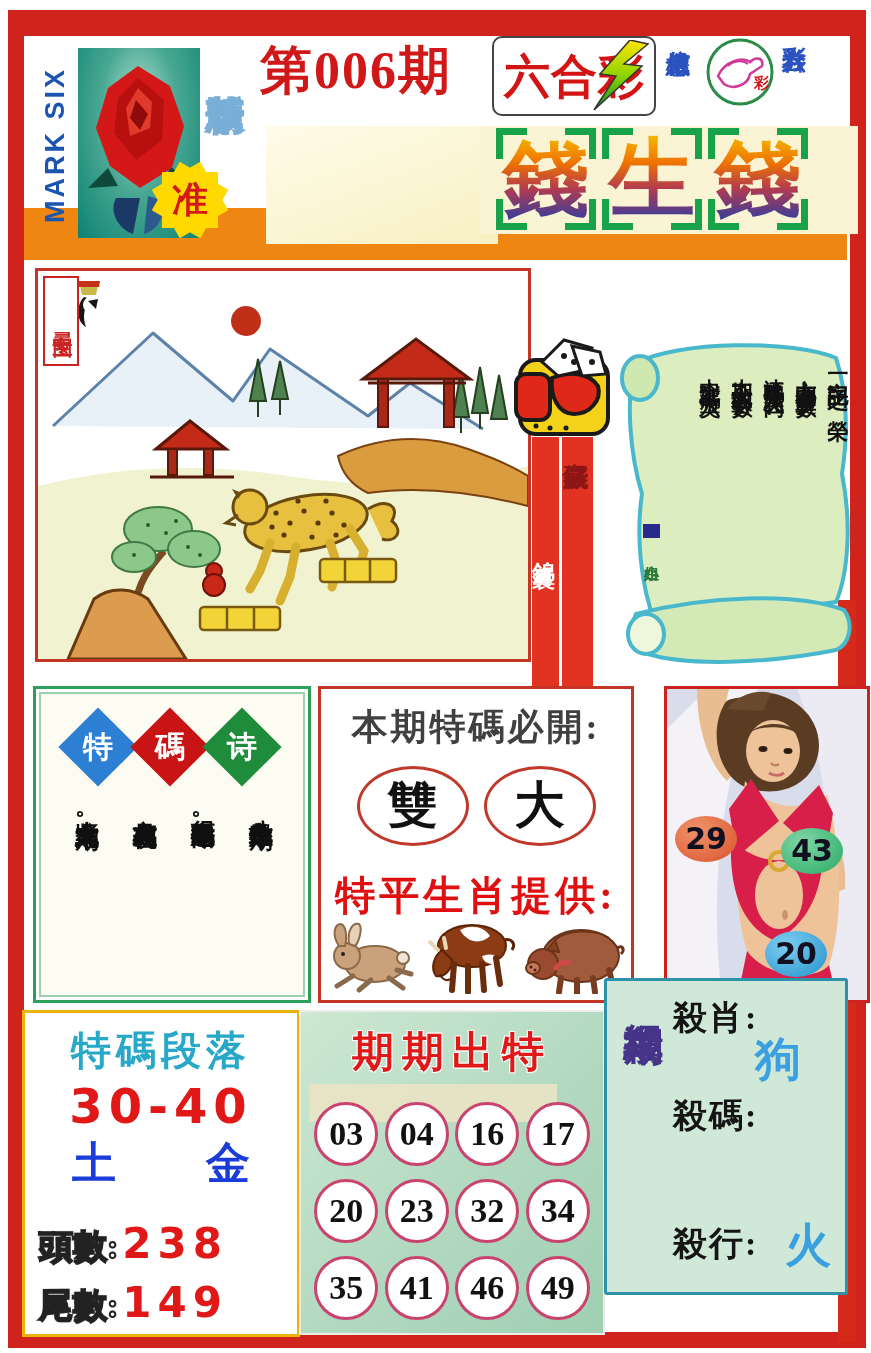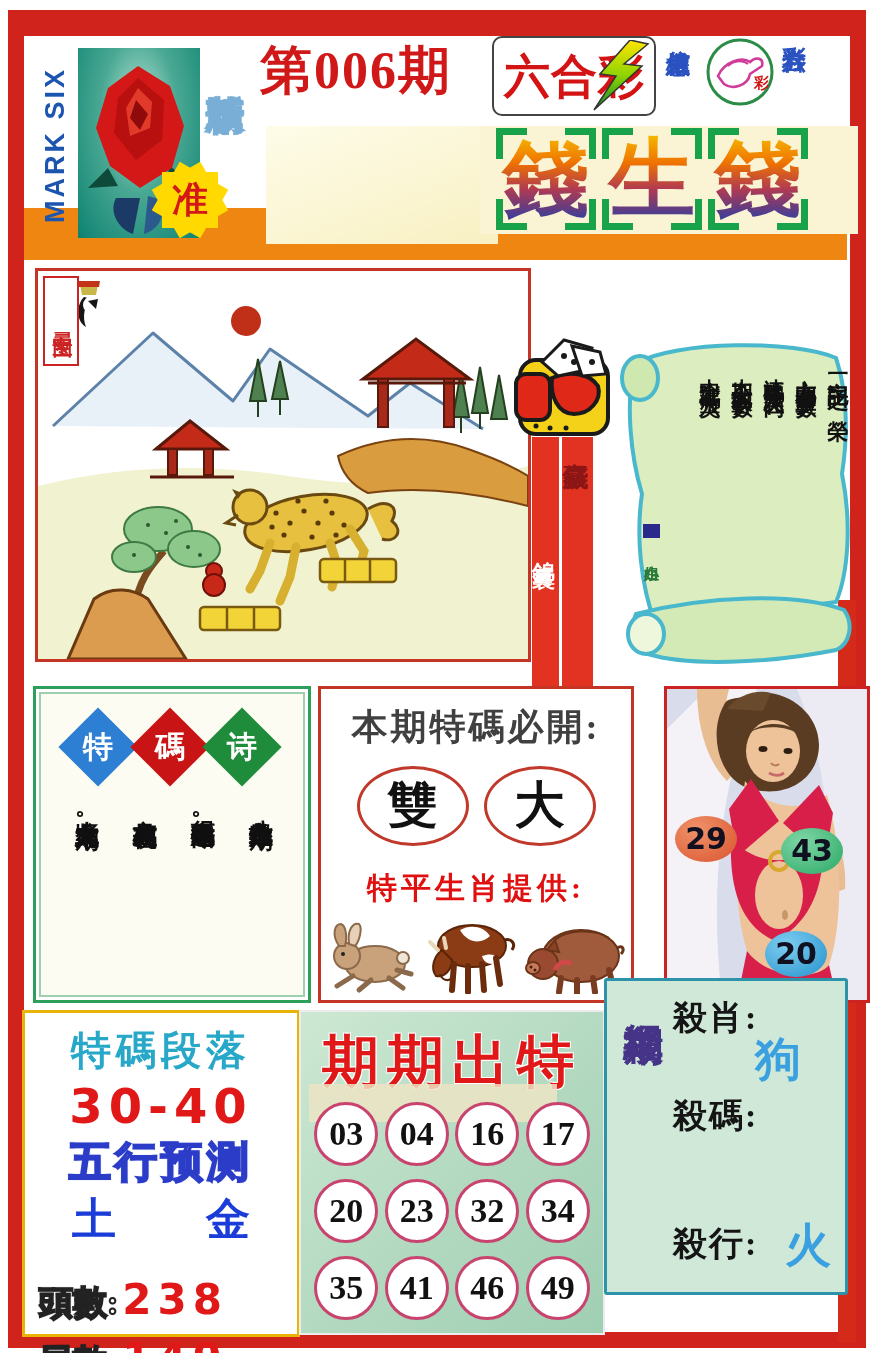--- a/index.html
+++ b/index.html
@@ -78,42 +78,42 @@
   .d-blue{background:#2d7fd4;} .d-red{background:#c81414;} .d-green{background:#1f8c3b;}
   .poem-lines{position:absolute;left:18px;top:112px;width:236px;height:180px;writing-mode:vertical-rl;
               text-orientation:upright;font-size:24px;font-weight:bold;color:#101010;line-height:58px;}
   .poem-lines div{letter-spacing:1px;}
   .special-box{left:318px;top:686px;width:310px;height:311px;border:3px solid #c43526;background:#fff;z-index:3;
                text-align:center;}
   .sp-head{margin-top:14px;font-size:36px;font-weight:bold;color:#404040;letter-spacing:3px;}
   .pick-row{margin-top:14px;display:flex;justify-content:space-around;padding:0 28px;}
   .pick{width:106px;height:74px;border:3px solid #c0392b;border-radius:50%;line-height:72px;
         font-size:50px;font-weight:bold;color:#111;}
-  .sp-zodiac{margin-top:22px;font-size:30px;font-weight:bold;color:#e01010;letter-spacing:4px;}
+  .sp-zodiac{margin-top:22px;font-size:40px;font-weight:bold;color:#e01010;letter-spacing:4px;}
   .animal-row{position:absolute;left:0;bottom:6px;width:100%;display:flex;justify-content:space-around;align-items:flex-end;}
   .photo-box{left:640px;top:686px;width:200px;height:311px;border:3px solid #cc2222;z-index:3;overflow:hidden;margin-left:24px;}
   .pnum{position:absolute;width:62px;height:46px;border-radius:50%;text-align:center;line-height:46px;
         font-size:30px;font-weight:bold;color:#101020;z-index:3;font-family:"DejaVu Sans",sans-serif;}
   .pn0{left:8px;top:127px;background:radial-gradient(ellipse at 35% 30%,#f0926a,#d9542e);}
   .pn1{left:114px;top:139px;background:radial-gradient(ellipse at 35% 30%,#7fd6a6,#2aa964);}
   .pn2{left:98px;top:242px;background:radial-gradient(ellipse at 35% 30%,#7ecdf0,#2492cc);}
   
   .seg-box{left:22px;top:1010px;width:272px;height:321px;border:3px solid #eab308;background:#fff;z-index:3;
            text-align:center;}
   .seg-title{margin-top:10px;font-size:40px;font-weight:bold;color:#28a8c8;letter-spacing:5px;}
   .seg-range{font-size:48px;font-weight:bold;color:#e01818;letter-spacing:6px;font-family:"DejaVu Sans",sans-serif;}
   .wx-title{font-size:42px;font-weight:bold;color:#ffe000;-webkit-text-stroke:2px #2a3cc8;
             text-shadow:0 0 2px #2a3cc8;letter-spacing:4px;}
   .wx-vals{display:flex;justify-content:center;gap:90px;font-size:44px;font-weight:bold;color:#1a3cd8;}
   .ht-line{margin-top:8px;text-align:left;padding-left:14px;}
   .ht-label{font-size:34px;font-weight:bold;color:#fff;-webkit-text-stroke:2px #222;text-shadow:0 0 2px #000;}
   .ht-val{font-size:42px;font-weight:bold;color:#e01818;letter-spacing:6px;font-family:"DejaVu Sans",sans-serif;}
   .out-box{left:299px;top:1010px;width:302px;height:321px;z-index:3;border:2px solid #ececec;
            background:linear-gradient(135deg,#cde8d2 0%,#b2d9c0 55%,#9fcfb2 100%);text-align:center;}
-  .out-title{margin-top:12px;font-size:57px;font-weight:bold;color:#e01818;letter-spacing:8px;
+  .out-title{margin-top:12px;font-size:42px;font-weight:bold;color:#e01818;letter-spacing:8px;
              text-shadow:1px 1px 0 #fff,-1px -1px 0 #fff,1px -1px 0 #fff,-1px 1px 0 #fff;}
   .beige-band{position:absolute;left:8px;top:72px;width:248px;height:38px;background:#ece4c4;opacity:.85;}
   .ball-grid{position:absolute;left:10px;top:90px;width:282px;display:grid;
              grid-template-columns:repeat(4,1fr);row-gap:13px;}
   .ball{width:58px;height:58px;margin:0 auto;border-radius:50%;background:#fff;border:3px solid #c9436f;
         line-height:58px;font-size:34px;font-weight:bold;color:#111;font-family:"Liberation Serif",serif;}
   .kill-box{left:604px;top:978px;width:238px;height:311px;background:#cfe8d8;border:3px solid #2e93a8;
             border-radius:3px;z-index:3;}
   .kill-vtitle{position:absolute;left:8px;top:12px;height:290px;writing-mode:vertical-rl;text-orientation:upright;
                font-size:40px;font-weight:bold;color:#463488;line-height:56px;}
@@ -430,21 +430,20 @@
       <path d="M80,262 C100,290 150,292 162,276 L170,311 L70,311 Z" fill="#d81f4a"></path>
     </svg>
     <div class="pnum pn0">29</div>
     <div class="pnum pn1">43</div>
     <div class="pnum pn2">20</div>
   </div>
 
   <div class="abs seg-box">
     <div class="seg-title">特碼段落</div>
     <div class="seg-range">30-40</div>
-    <div class="wx-title">五行预测</div>
     <div class="wx-vals">
       <span>土</span>
       <span>金</span>
     </div>
     <div class="ht-line" style="margin-top:26px;">
       <span class="ht-label">頭數:</span>
       <span class="ht-val">238</span>
     </div>
     <div class="ht-line">
       <span class="ht-label">尾數:</span>

